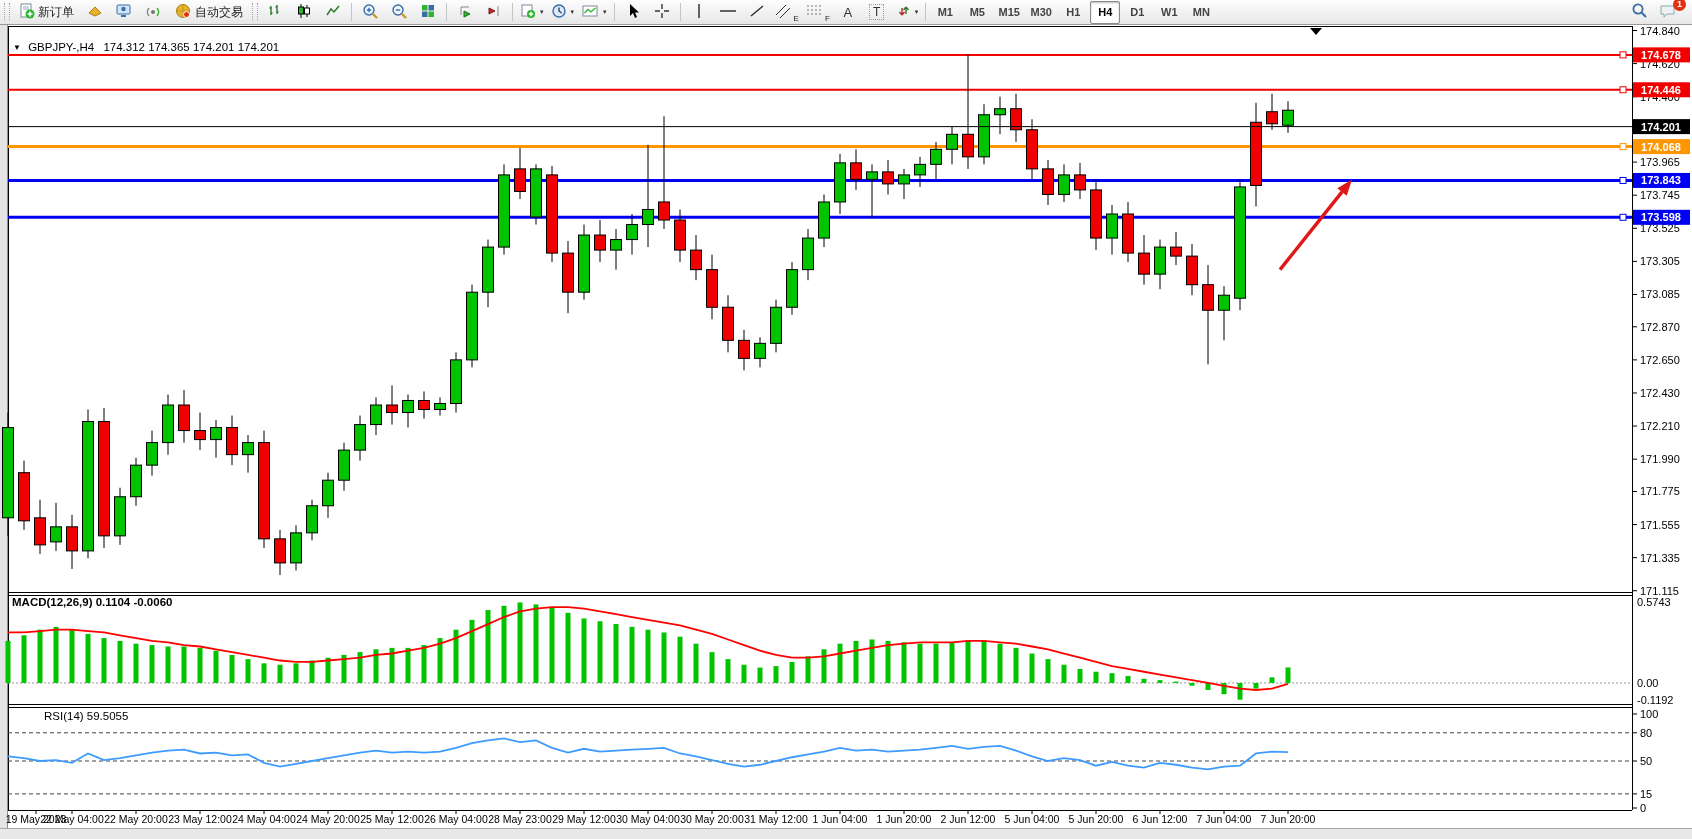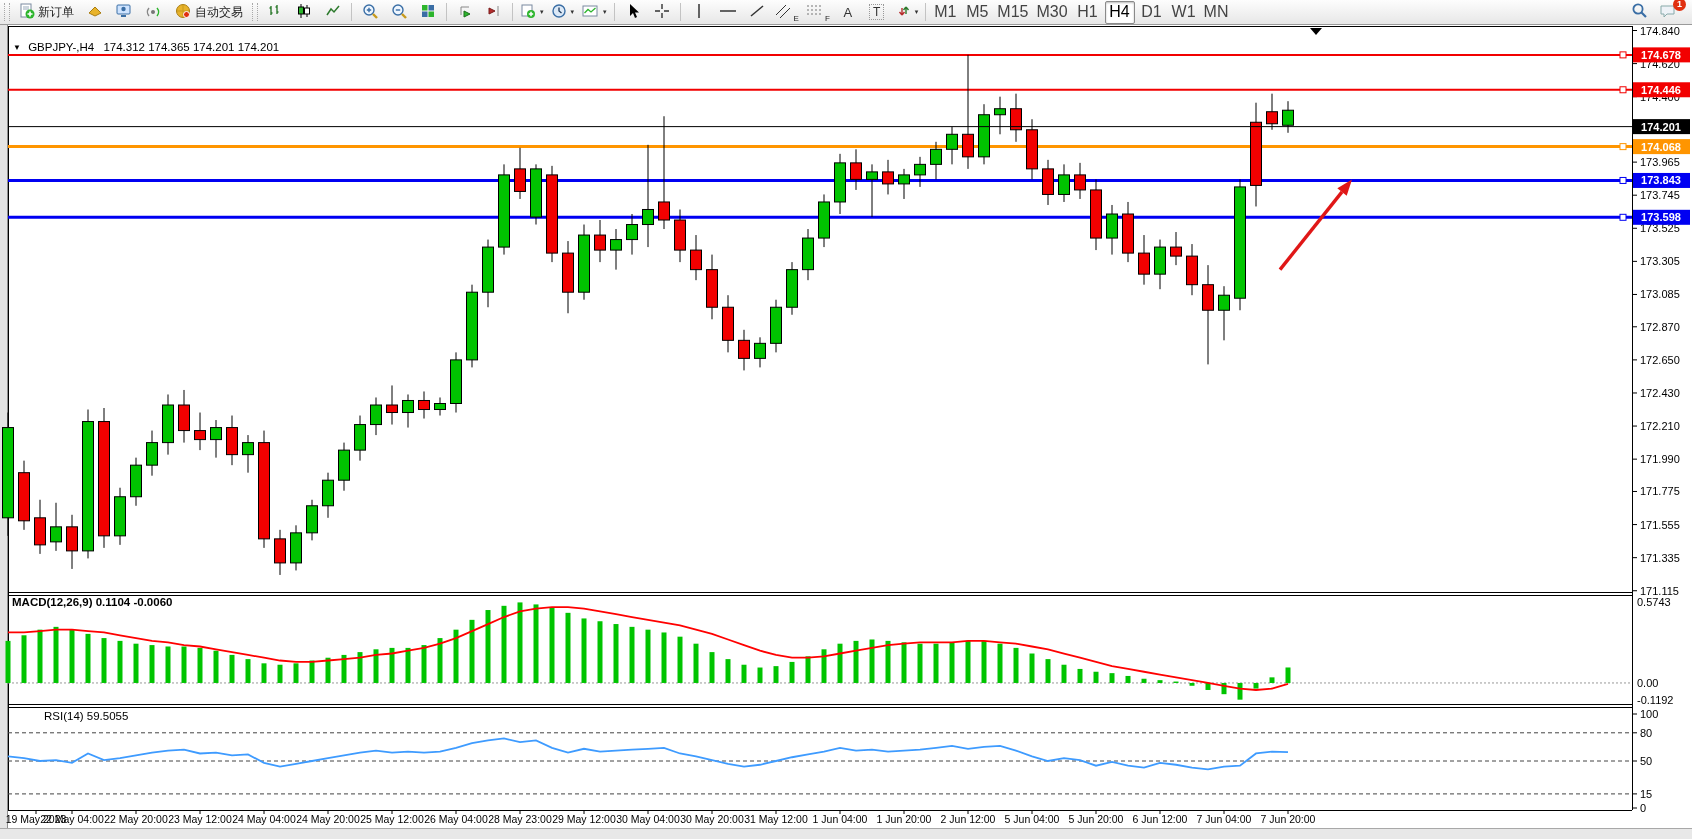--- a/index.html
+++ b/index.html
@@ -6,21 +6,21 @@
   #app{position:relative;width:1692px;height:839px;background:#fff;overflow:hidden;}
   
   #toolbar{position:absolute;left:0;top:0;width:1692px;height:25px;
     background:linear-gradient(#fdfdfd,#e7e7e7);border-bottom:1px solid #9a9a9a;
     display:flex;align-items:center;gap:1px;padding:0 2px;box-sizing:border-box;font-size:12px;color:#222;}
   .tbtn{height:21px;min-width:22px;display:flex;align-items:center;justify-content:center;gap:3px;
     padding:0 2px;border:1px solid transparent;border-radius:2px;cursor:default;}
   .tbtn.wide{padding:0 5px;}
   .tsep{width:1px;height:18px;background:#c3c3c3;margin:0 3px;}
   .grip{width:4px;height:18px;margin:0 2px;border-left:1px dotted #a8a8a8;border-right:1px dotted #a8a8a8;}
-  .tf{font-size:16px;font-weight:normal;color:#444;min-width:24px;}
+  .tf{font-size:11px;font-weight:bold;color:#444;min-width:24px;}
   .tf.active{background:#fff;border:1px solid #8a8a8a;box-shadow:inset 0 1px 2px #bbb;color:#000;text-align:right;}
   .caret{font-size:7px;color:#333;margin-left:1px;}
   .badge{position:absolute;top:-4px;right:-5px;width:13px;height:13px;border-radius:50%;
     background:#e03010;color:#fff;font-size:9px;font-weight:bold;display:flex;align-items:center;justify-content:center;}
   
   #chartwrap{position:absolute;left:0;top:25px;width:1692px;height:814px;background:#fff;}
   #leftstrip{position:absolute;left:0;top:0;width:7px;height:805px;background:#e4e4e4;border-right:1px solid #8f8f8f;}
   #plot{position:absolute;left:0;top:0;}
   .ovl{position:absolute;font-size:11.5px;color:#000;white-space:nowrap;}
   #bottomstrip{position:absolute;left:0;top:803px;width:1692px;height:11px;background:#e8e8e8;border-top:1px solid #a8a8a8;}

